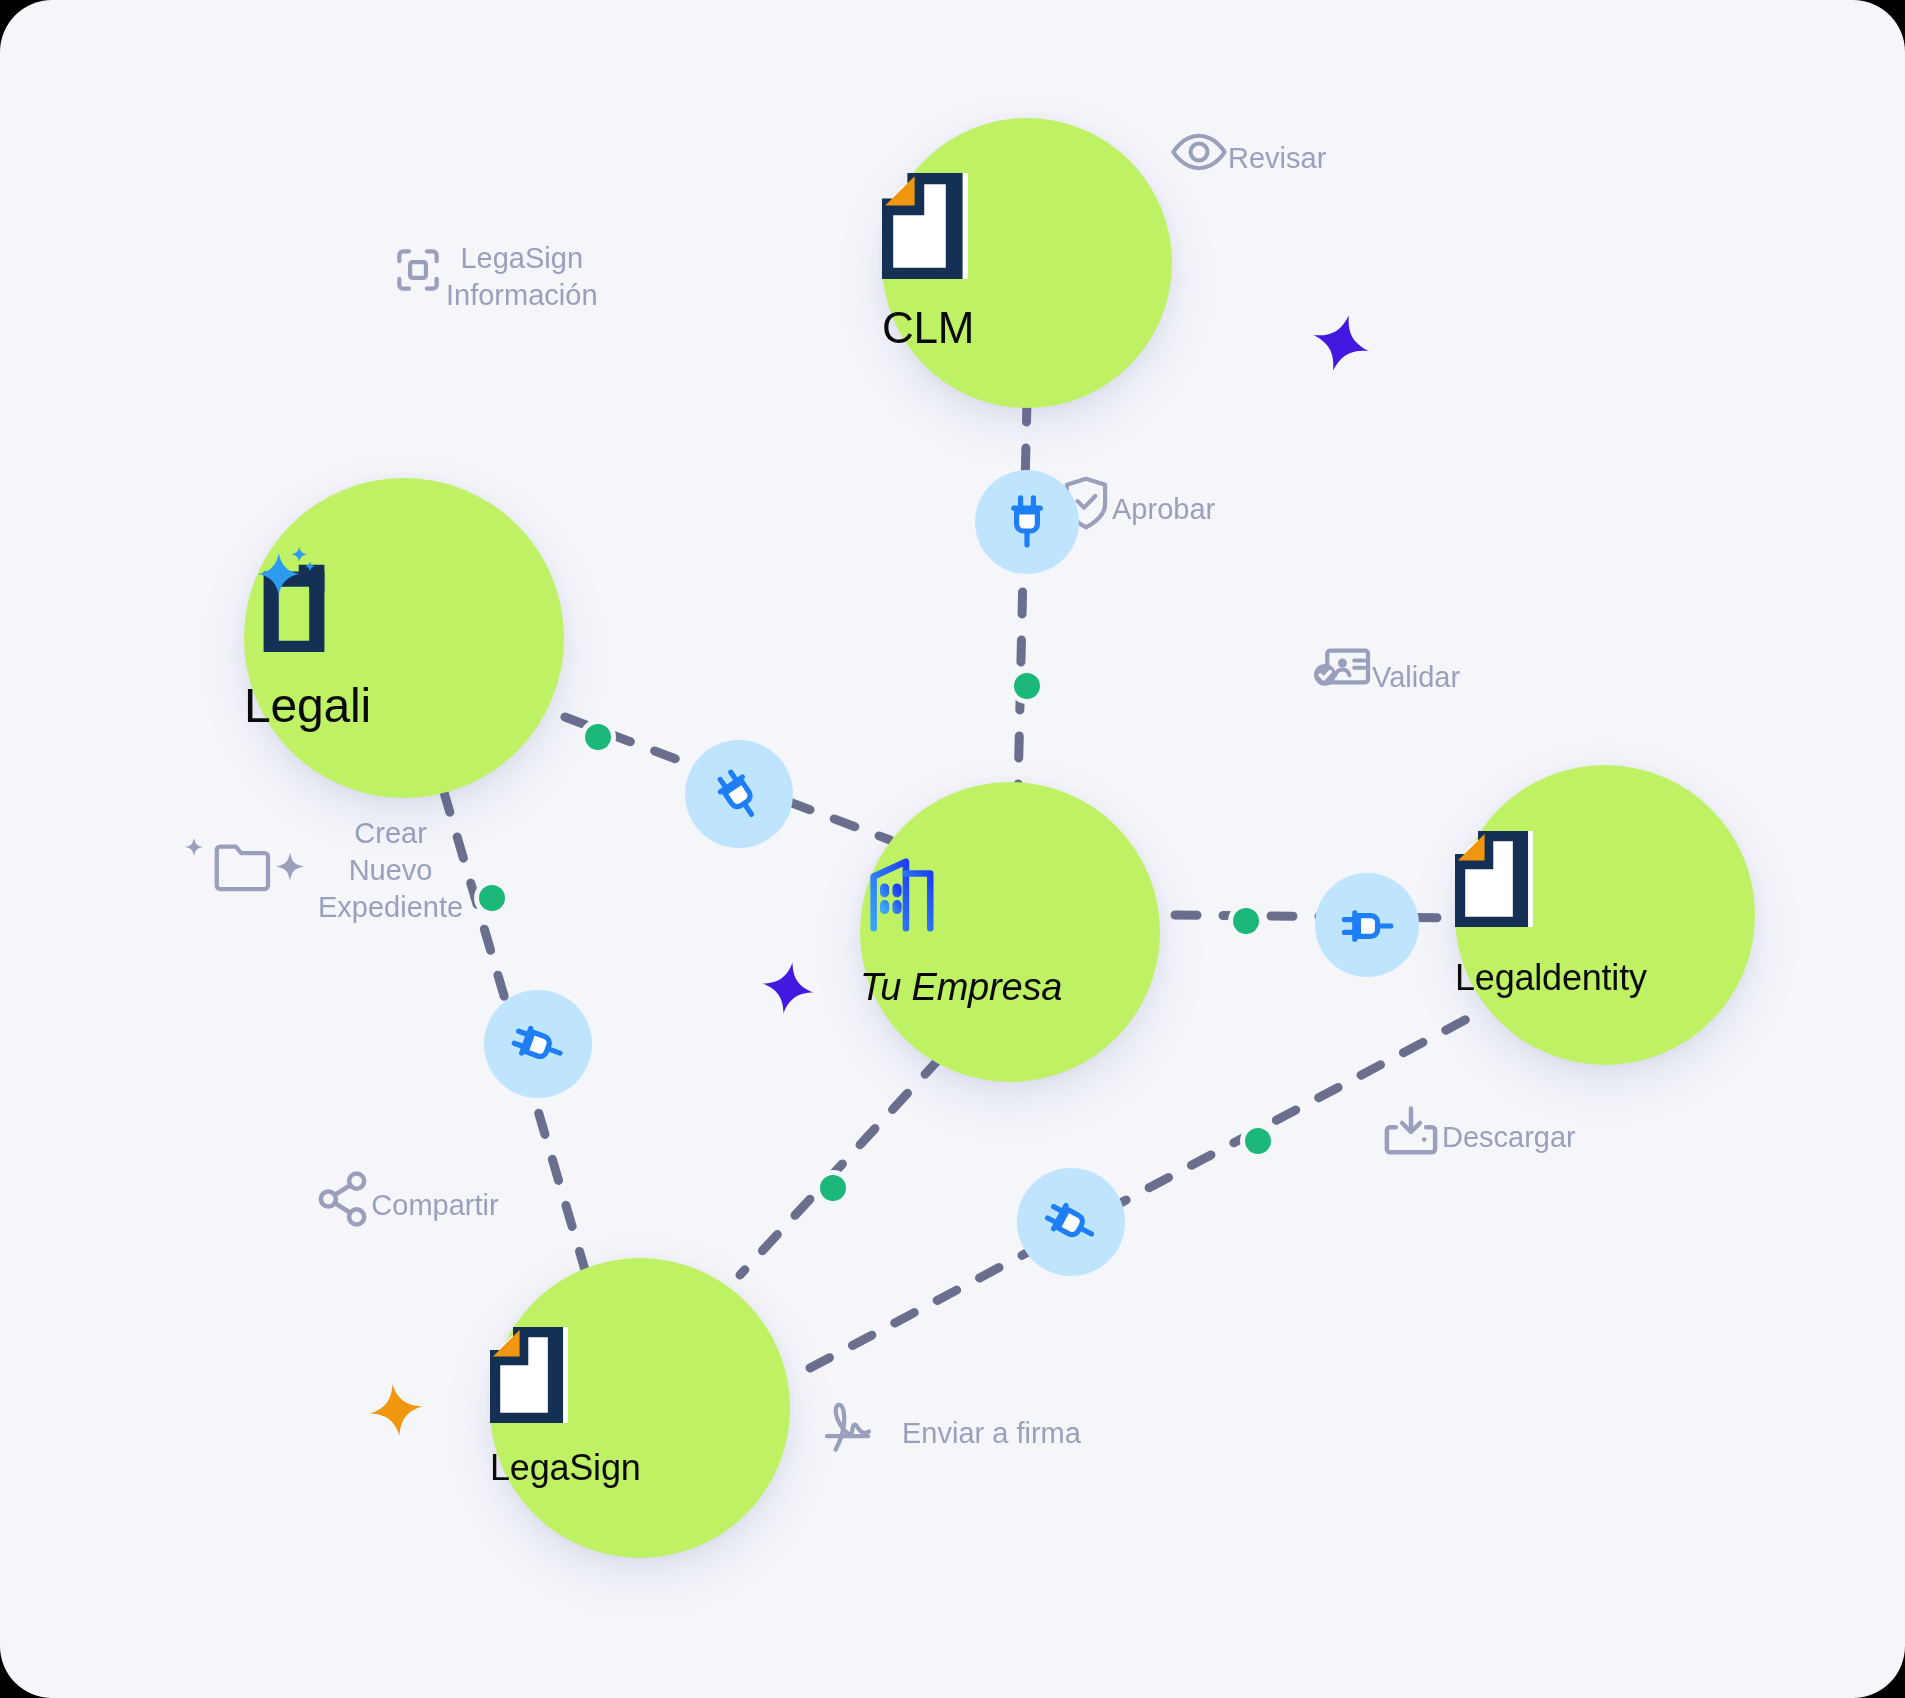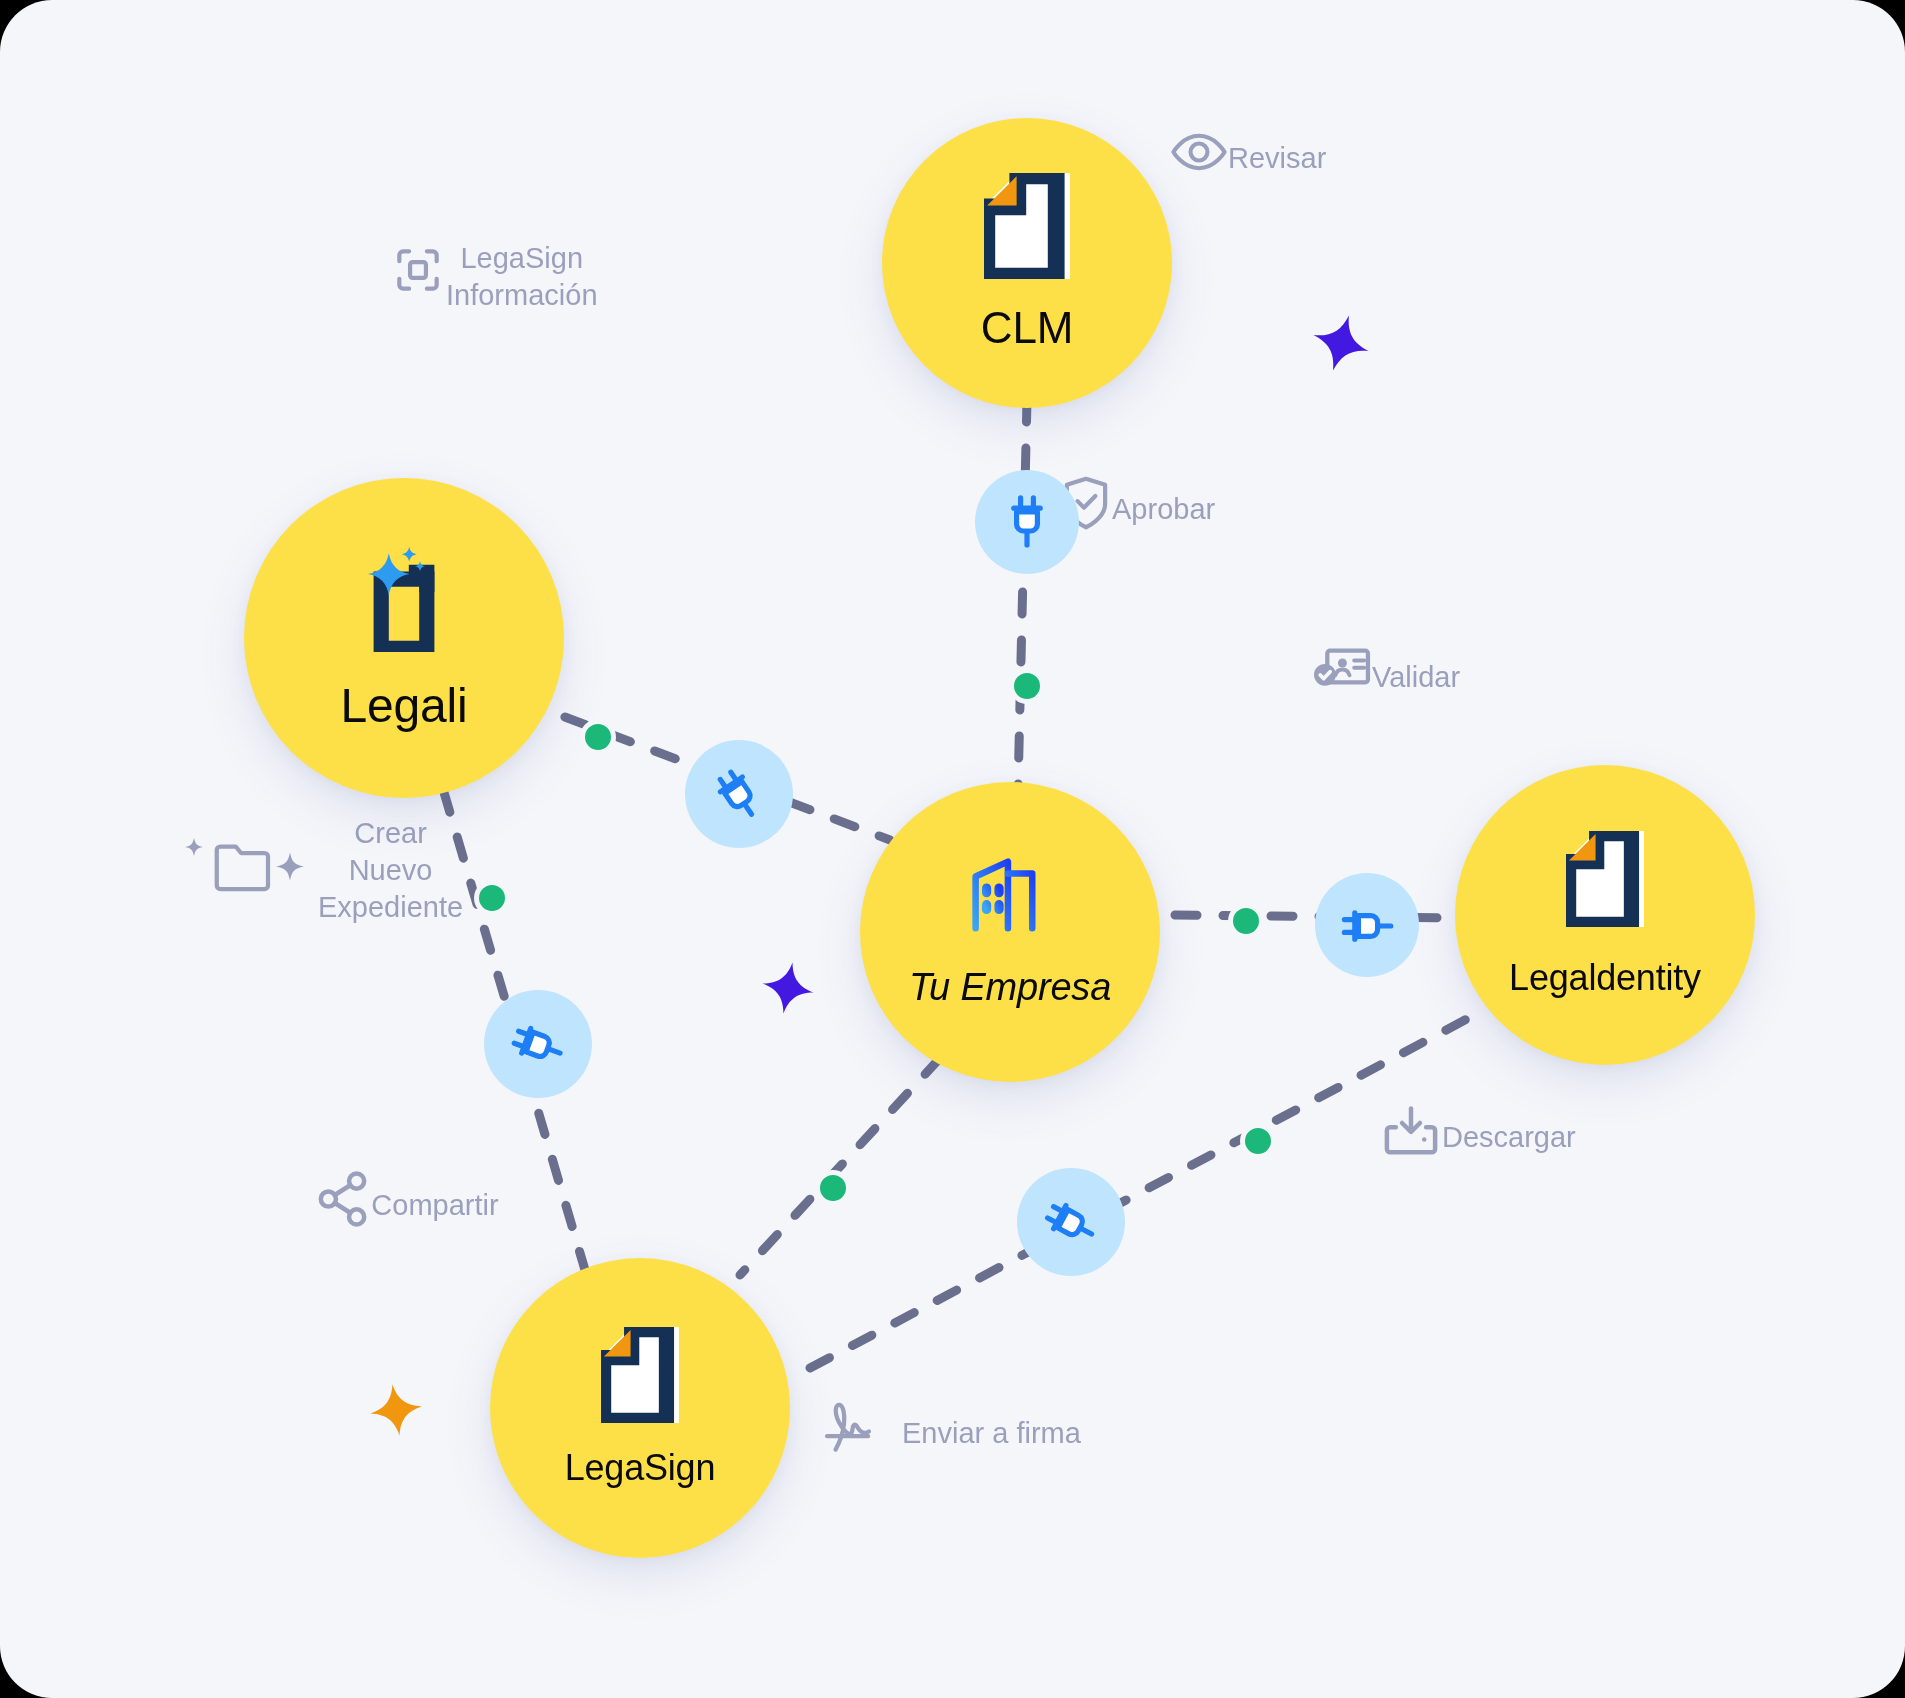--- a/index.html
+++ b/index.html
@@ -15,24 +15,24 @@
     background:#F5F6FA;
     border-radius:52px;
     overflow:hidden;
   }
   #edges{position:absolute;left:0;top:0;width:1905px;height:1698px;}
 
   
   .node{
     position:absolute;
     border-radius:50%;
-    background:#fde047;
+    background:#bef264;
     display:flex;
     flex-direction:column;
-    align-items:center;
+    align-items:flex-start;
     justify-content:center;
     box-shadow:0 18px 48px rgba(80,94,160,.13), 0 4px 14px rgba(80,94,160,.07);
     z-index:6;
   }
   .node .node-icon{
     display:flex;align-items:center;justify-content:center;
     line-height:0;
   }
   .node .node-label{
     color:#0A0A0A;

